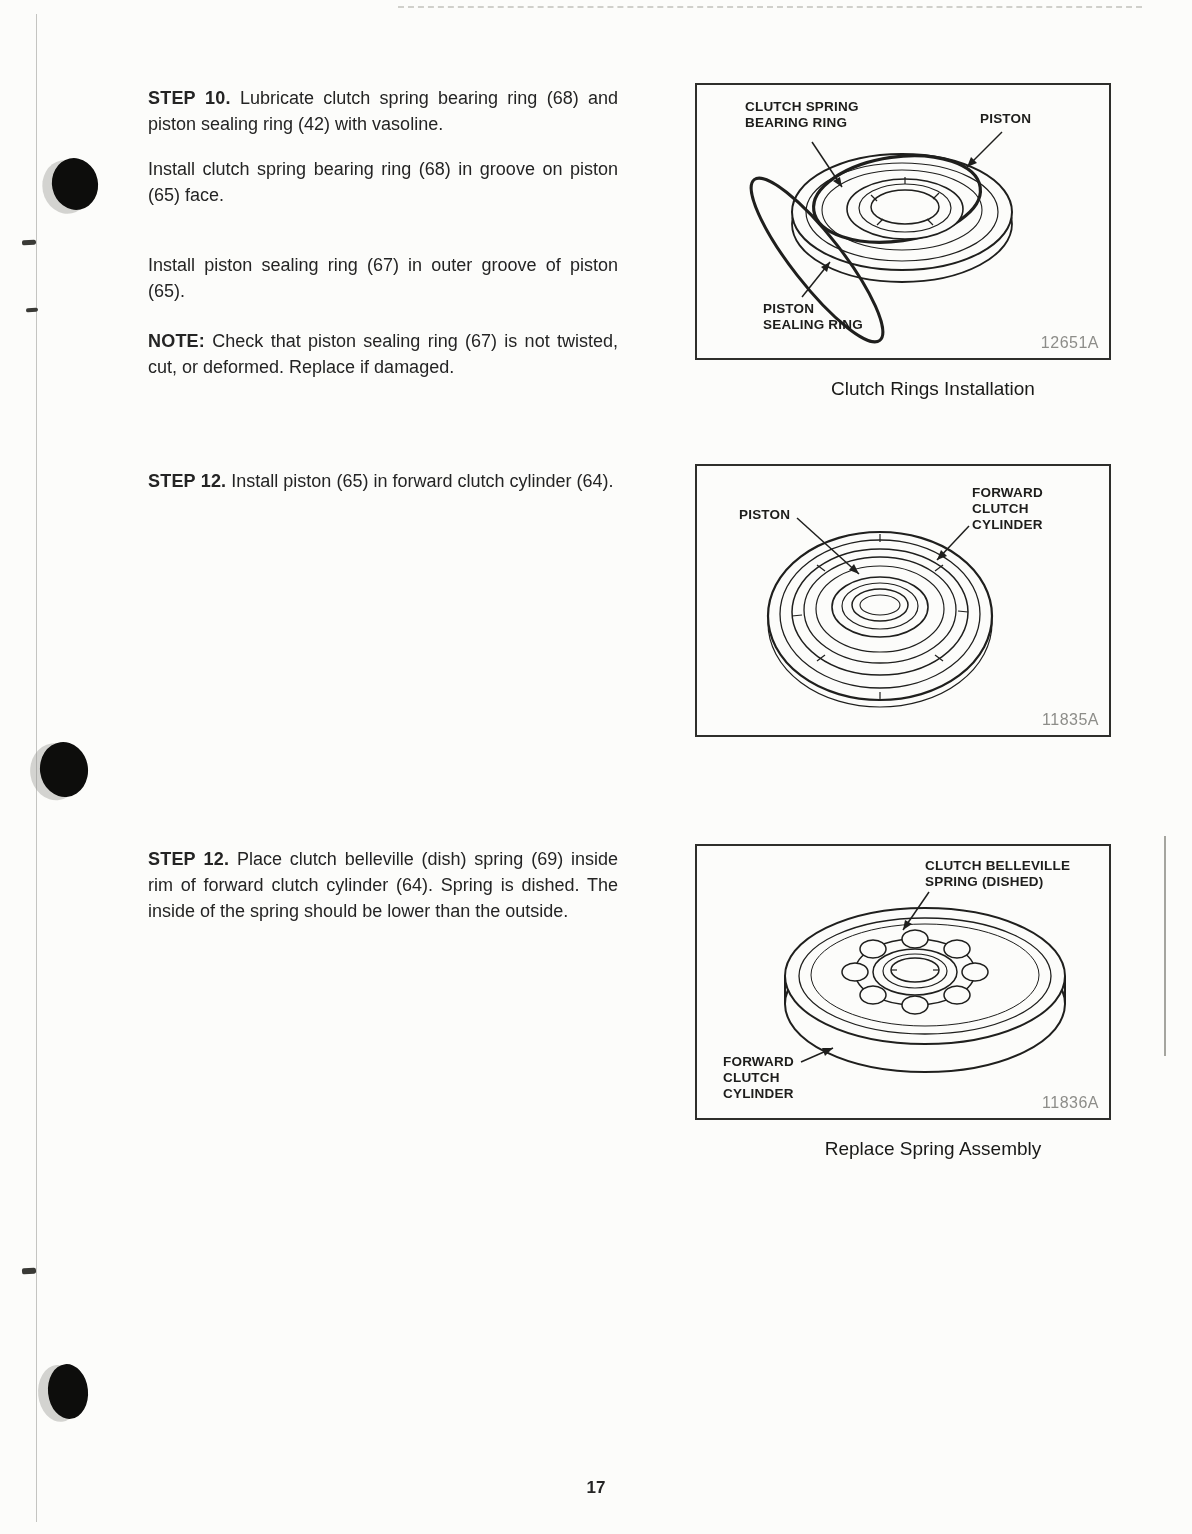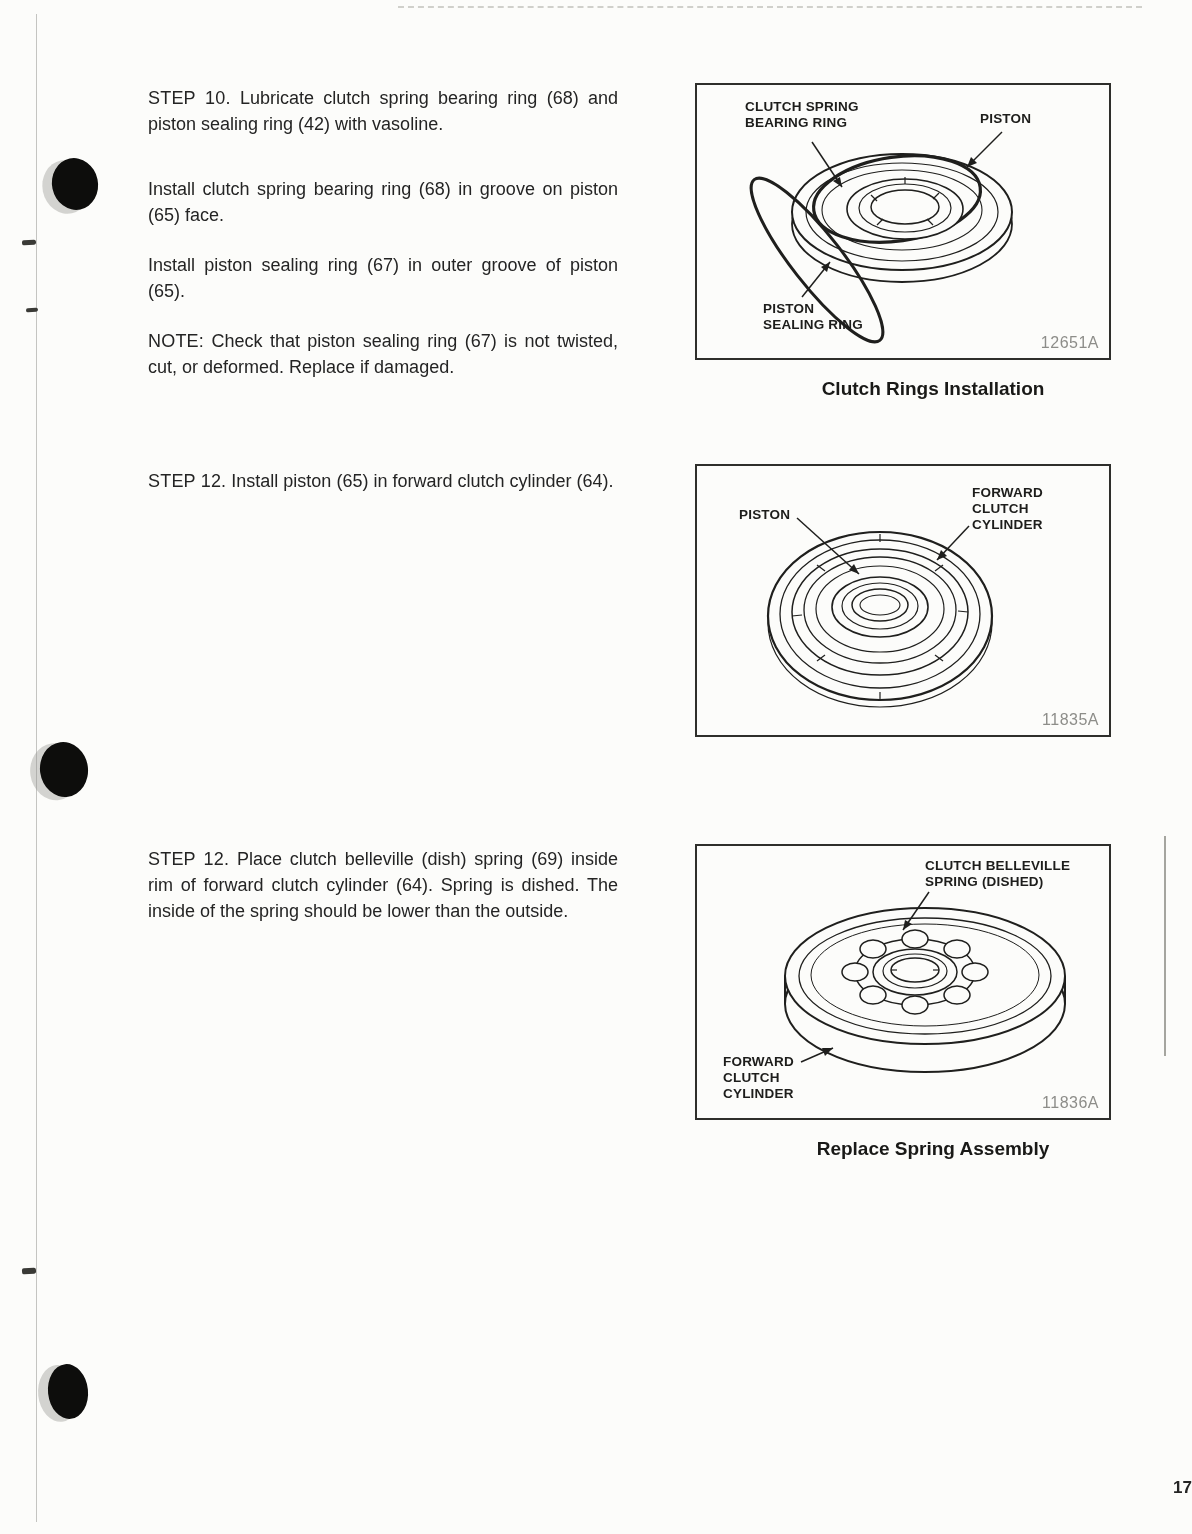--- a/index.html
+++ b/index.html
@@ -17,34 +17,34 @@
   .right-line { position:absolute; left:1164px; top:836px; width:2px; height:220px; background:#77776f; opacity:.65; }
   .blob { position:absolute; background:#0d0d0c; border-radius:50%;
           box-shadow:-9px 1px 0 1px rgba(150,150,144,.40); }
   .tick { position:absolute; background:#3a3a36; border-radius:2px; transform:rotate(-4deg); }
 
   
   .para {
     position:absolute; left:148px; width:470px;
     font-size:18px; line-height:26px; text-align:justify; color:#242424;
   }
-  .para .lead { font-weight:400; letter-spacing:.2px; }
+  .para .lead { font-weight:700; letter-spacing:.2px; }
 
   
   .fig { position:absolute; left:695px; width:476px; }
   .fig-box { position:relative; width:416px; border:2px solid #2e2e2b; background:#fcfcfa; }
   .fig-box svg { position:absolute; inset:0; width:100%; height:100%; }
   .fig-label {
     position:absolute; font-size:13.5px; font-weight:700; line-height:16px;
     letter-spacing:.2px; white-space:pre-line; color:#1d1d1b;
   }
   .fig-ref { position:absolute; right:10px; bottom:6px; font-size:16px; color:#8d8d89; letter-spacing:.5px; }
-  .fig-caption { margin-top:18px; text-align:center; font-size:19px; font-weight:700; color:#191917; }
-
-  .page-number { position:absolute; left:0; right:0; top:1478px; text-align:right; font-size:17px; font-weight:700; color:#242424; }
+  .fig-caption { margin-top:18px; text-align:center; font-size:19px; font-weight:400; color:#191917; }
+
+  .page-number { position:absolute; left:0; right:0; top:1478px; text-align:center; font-size:17px; font-weight:700; color:#242424; }
 
   .line-art { stroke:#1f1f1d; fill:none; }
   .fill-bg  { fill:#fcfcfa; }
   .arrow    { fill:#1f1f1d; stroke:none; }
 </style>
 </head>
 <body>
 
 <div class="page">
 
@@ -56,21 +56,21 @@
   <div class="blob" style="left:48px;top:1364px;width:40px;height:55px;transform:rotate(-6deg)"></div>
   <div class="tick" style="left:22px;top:240px;width:14px;height:5px"></div>
   <div class="tick" style="left:26px;top:308px;width:12px;height:4px"></div>
   <div class="tick" style="left:22px;top:1268px;width:14px;height:6px"></div>
 
   <section>
     <p class="para" style="top:85px">
       <strong class="lead">STEP 10.</strong>
       <span>Lubricate clutch spring bearing ring (68) and piston sealing ring (42) with vasoline.</span>
     </p>
-    <p class="para" style="top:176px">
+    <p class="para" style="top:156px">
       <span>Install clutch spring bearing ring (68) in groove on piston (65) face.</span>
     </p>
     <p class="para" style="top:252px">
       <span>Install piston sealing ring (67) in outer groove of piston (65).</span>
     </p>
     <p class="para" style="top:328px">
       <strong class="lead">NOTE:</strong>
       <span>Check that piston sealing ring (67) is not twisted, cut, or deformed. Replace if damaged.</span>
     </p>
     <p class="para" style="top:468px">

